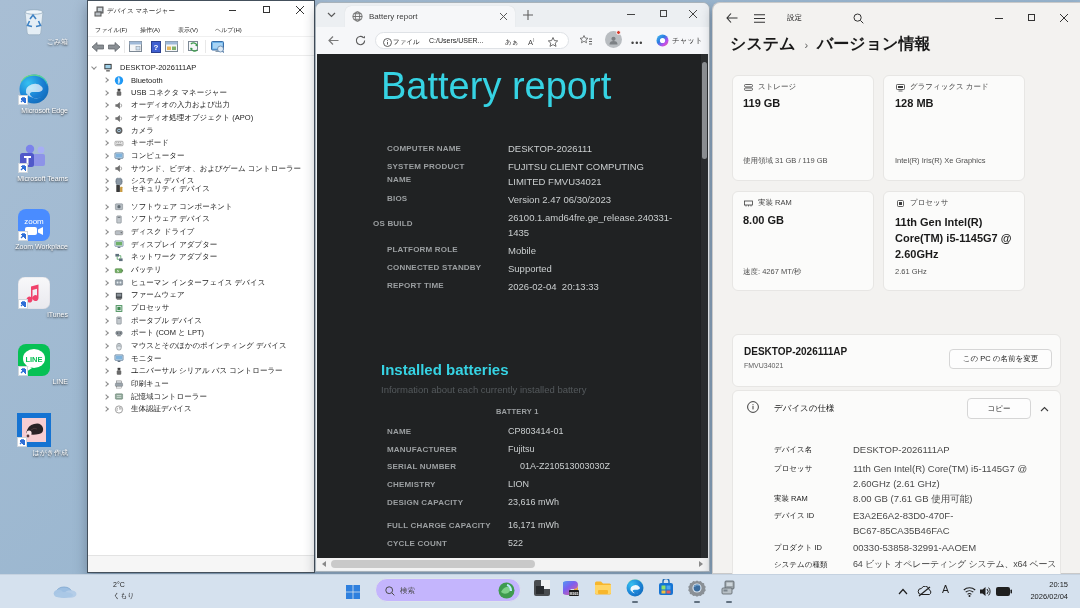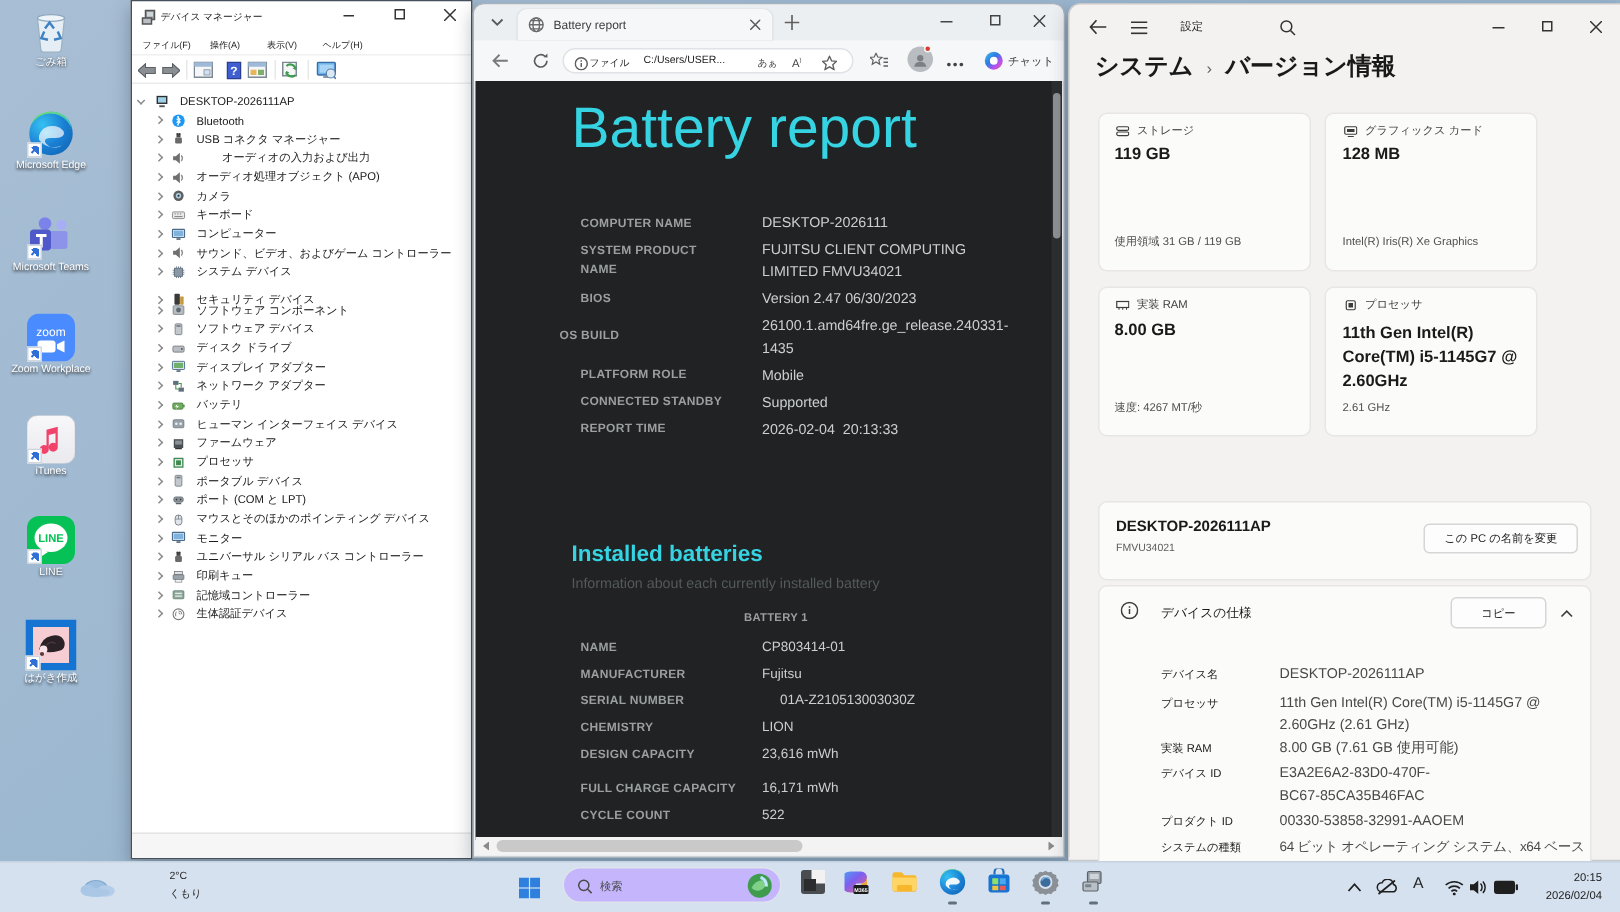--- a/index.html
+++ b/index.html
@@ -1,19 +1,19 @@
 <!DOCTYPE html>
 <html><head><meta charset="utf-8">
 <style>
 *{margin:0;padding:0;box-sizing:border-box}
 html,body{width:1080px;height:608px;overflow:hidden;font-family:"Liberation Sans",sans-serif}
 #scr{position:relative;width:1080px;height:608px;background:linear-gradient(140deg,#a8bed4 0%,#9bb7d0 45%,#93b2cc 100%);overflow:hidden}
 .abs{position:absolute}
 
-.dico{position:absolute;width:68px;text-align:center;left:0}
+.dico{position:absolute;width:68px;text-align:right;left:0}
 .dico .lbl{display:block;margin-top:2px;font-size:7px;line-height:8px;color:#fff;text-shadow:0 1px 2px rgba(0,0,0,.85)}
 .dico svg{display:block;margin:0 auto}
 .sc{position:absolute;width:10px;height:10px;background:#fff;border:1px solid #cfd6dd}
 .sc:after{content:"";position:absolute;left:2px;top:2px;width:5px;height:5px;background:linear-gradient(45deg,transparent 40%,#2f6fd6 40%)}
 
 #dm{left:87px;top:0;width:228px;height:573px;background:#fff;border:1px solid #44505c;font-size:7px;color:#111;box-shadow:0 5px 12px rgba(30,40,55,.35)}
 #dm .tb{position:absolute;left:0;top:0;right:0;height:20px;background:#fff}
 #dm .tb .t{position:absolute;left:19px;top:6px;font-size:6.5px;color:#222}
 #dm .menu{position:absolute;left:0;top:20px;right:0;height:16px;background:#fff;border-bottom:1px solid #f0f0f0}
 #dm .menu span{position:absolute;top:5px;font-size:6px;color:#222;white-space:nowrap}
@@ -263,21 +263,21 @@
             <path d="M4.2 2 v-1 M5.8 2 v-1" stroke="#333"></path>
           </svg>
           <span style="margin-left:3px">USB コネクタ マネージャー</span>
         </div>
 <div class="trow" style="left:16px;top:97.8px">
           <span class="chev"></span>
           <svg class="ti" width="10" height="10" viewBox="0 0 10 10">
             <path d="M1 3.5 h2 L6 1 v8 L3 6.5 H1 Z" fill="#6f6f6f"></path>
             <path d="M7 3 a3 3 0 0 1 0 4" stroke="#8a8a8a" fill="none"></path>
           </svg>
-          <span style="margin-left:20px">オーディオの入力および出力</span>
+          <span style="margin-left:3px">オーディオの入力および出力</span>
         </div>
 <div class="trow" style="left:16px;top:110.5px">
           <span class="chev"></span>
           <svg class="ti" width="10" height="10" viewBox="0 0 10 10">
             <path d="M1 3.5 h2 L6 1 v8 L3 6.5 H1 Z" fill="#6f6f6f"></path>
             <path d="M7 3 a3 3 0 0 1 0 4" stroke="#8a8a8a" fill="none"></path>
           </svg>
           <span style="margin-left:3px">オーディオ処理オブジェクト (APO)</span>
         </div>
 <div class="trow" style="left:16px;top:123.2px">
@@ -315,21 +315,21 @@
           <span style="margin-left:3px">サウンド、ビデオ、およびゲーム コントローラー</span>
         </div>
 <div class="trow" style="left:16px;top:173.9px">
           <span class="chev"></span>
           <svg class="ti" width="10" height="10" viewBox="0 0 10 10">
             <rect x="2" y="2" width="6" height="6" fill="#8a98a5" stroke="#5a6a78" stroke-width=".6"></rect>
             <path d="M3.5 2 v-1.3 M5 2 v-1.3 M6.5 2 v-1.3 M3.5 9.3 v-1.3 M5 9.3 v-1.3 M6.5 9.3 v-1.3 M2 3.5 h-1.3 M2 5 h-1.3 M2 6.5 h-1.3 M9.3 3.5 h-1.3 M9.3 5 h-1.3 M9.3 6.5 h-1.3" stroke="#5a6a78" stroke-width=".6"></path>
           </svg>
           <span style="margin-left:3px">システム デバイス</span>
         </div>
-<div class="trow" style="left:16px;top:192px">
+<div class="trow" style="left:16px;top:181px">
           <span class="chev"></span>
           <svg class="ti" width="10" height="10" viewBox="0 0 10 10">
             <rect x="2" y="1" width="4" height="8" rx=".6" fill="#3a3a3a"></rect>
             <rect x="6.2" y="3" width="2.6" height="6" rx=".5" fill="#c89a3f"></rect>
           </svg>
           <span style="margin-left:3px">セキュリティ デバイス</span>
         </div>
 <div class="trow" style="left:16px;top:199.2px">
           <span class="chev"></span>
           <svg class="ti" width="10" height="10" viewBox="0 0 10 10">

